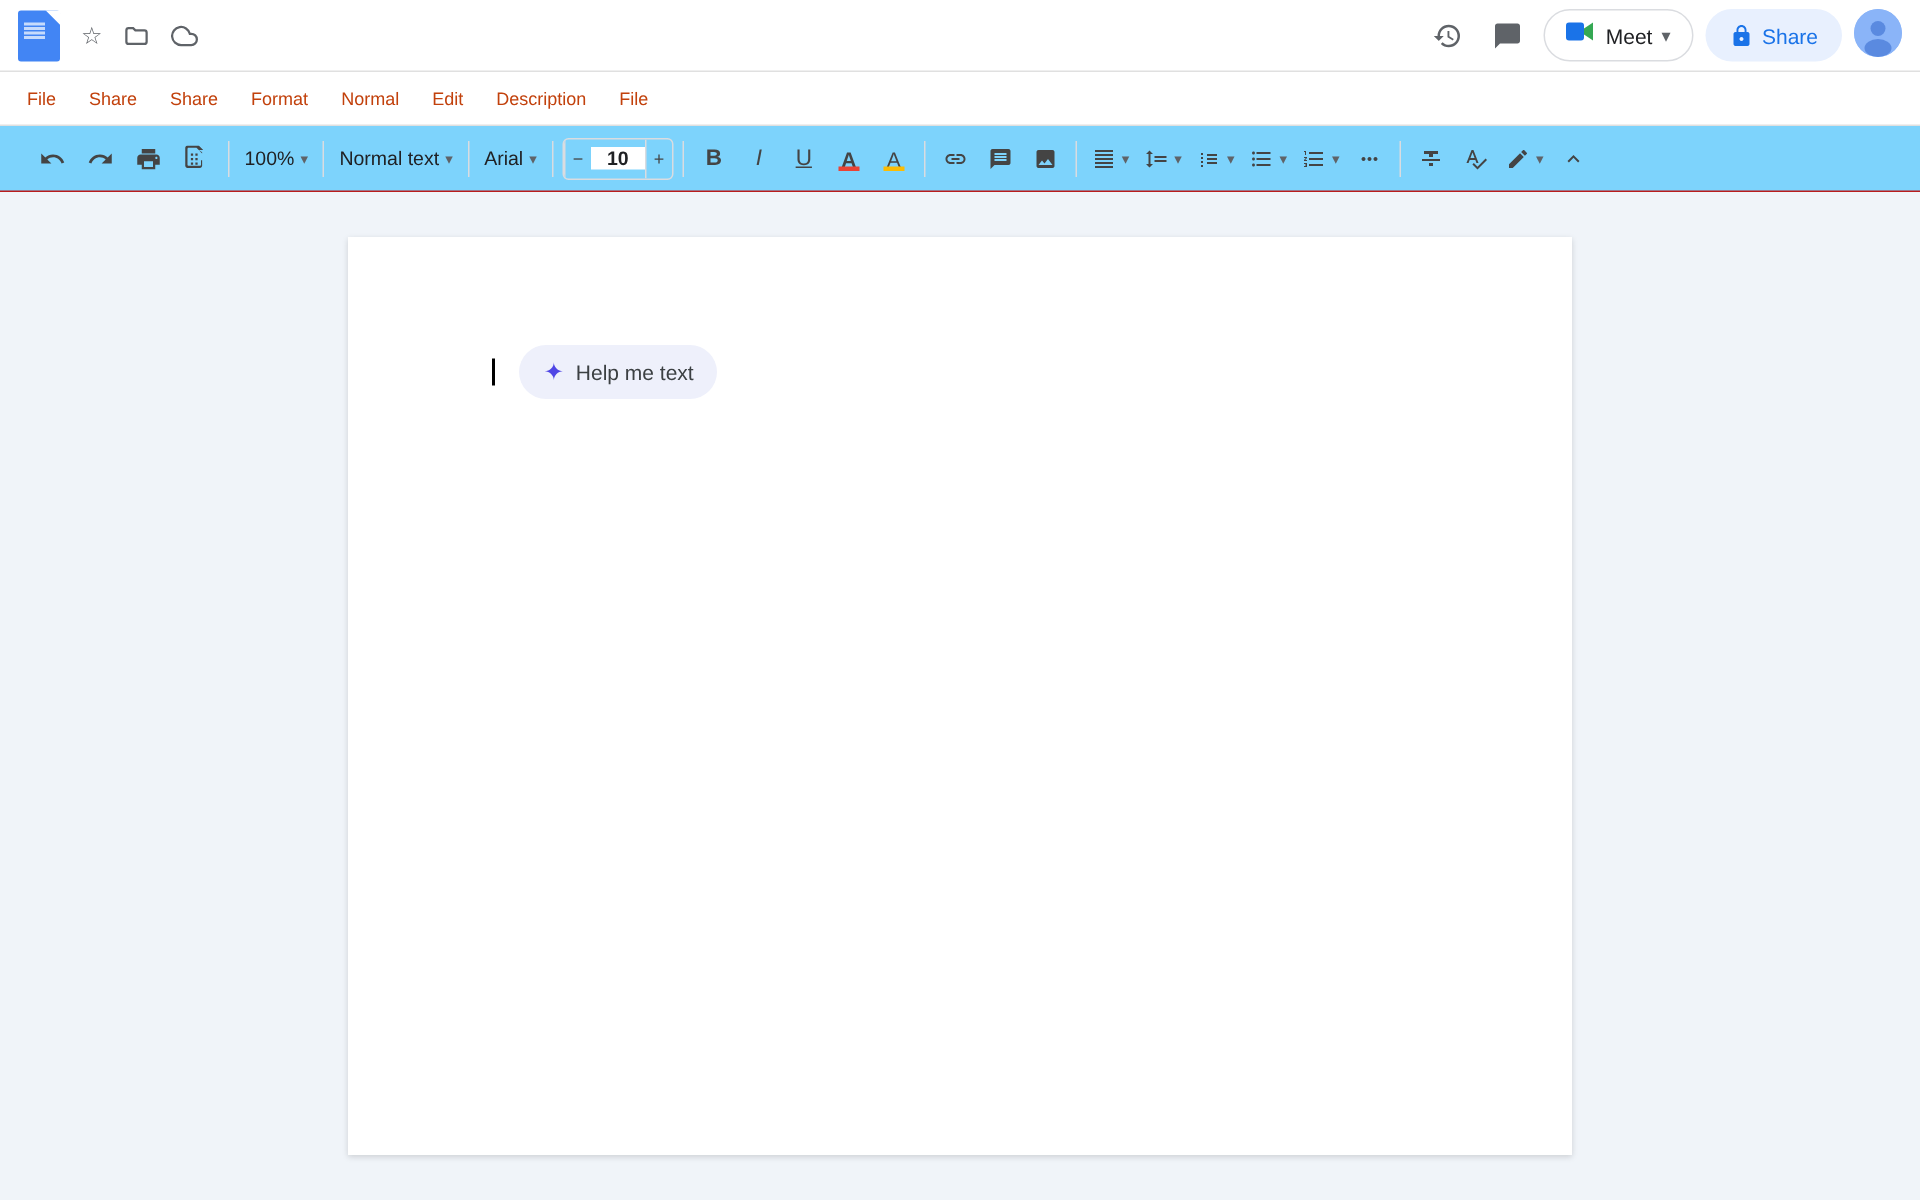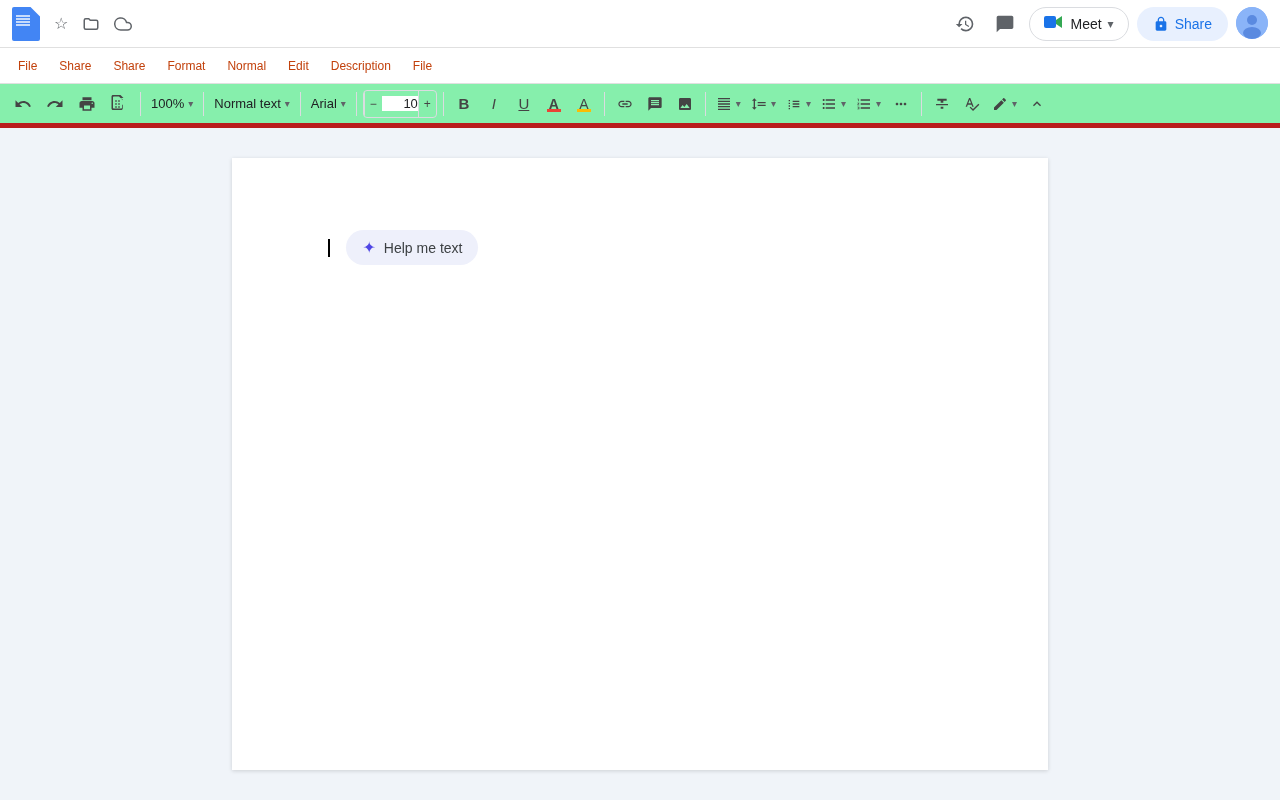--- a/index.html
+++ b/index.html
@@ -130,24 +130,24 @@
       color: #c2410c;
       padding: 4px 10px;
       border-radius: 4px;
       text-align: center;
     }
 
     
     .toolbar {
       display: flex;
       align-items: center;
-      background: #86efac;
-      padding: 4px 8px;
+      background: #7dd3fc;
+      padding: 4px 20px;
       height: 44px;
-      border-bottom: 5px solid #b91c1c;
+      border-bottom: 1px solid #b91c1c;
       gap: 2px;
     }
     .toolbar-btn {
       background: none;
       border: none;
       cursor: pointer;
       color: #444;
       padding: 4px 6px;
       border-radius: 4px;
       font-size: 14px;
@@ -179,25 +179,26 @@
       display: flex;
       align-items: center;
       border: 1px solid #dadce0;
       border-radius: 4px;
       height: 28px;
       overflow: hidden;
     }
     .font-size-input {
       width: 36px;
       border: none;
-      text-align: right;
+      text-align: center;
       font-size: 13px;
       background: #fff;
       color: #202124;
       outline: none;
+      font-weight: bold;
     }
     .font-size-btn {
       background: none;
       border: none;
       border-left: 1px solid #dadce0;
       cursor: pointer;
       padding: 2px 5px;
       font-size: 12px;
       color: #444;
       height: 100%;

